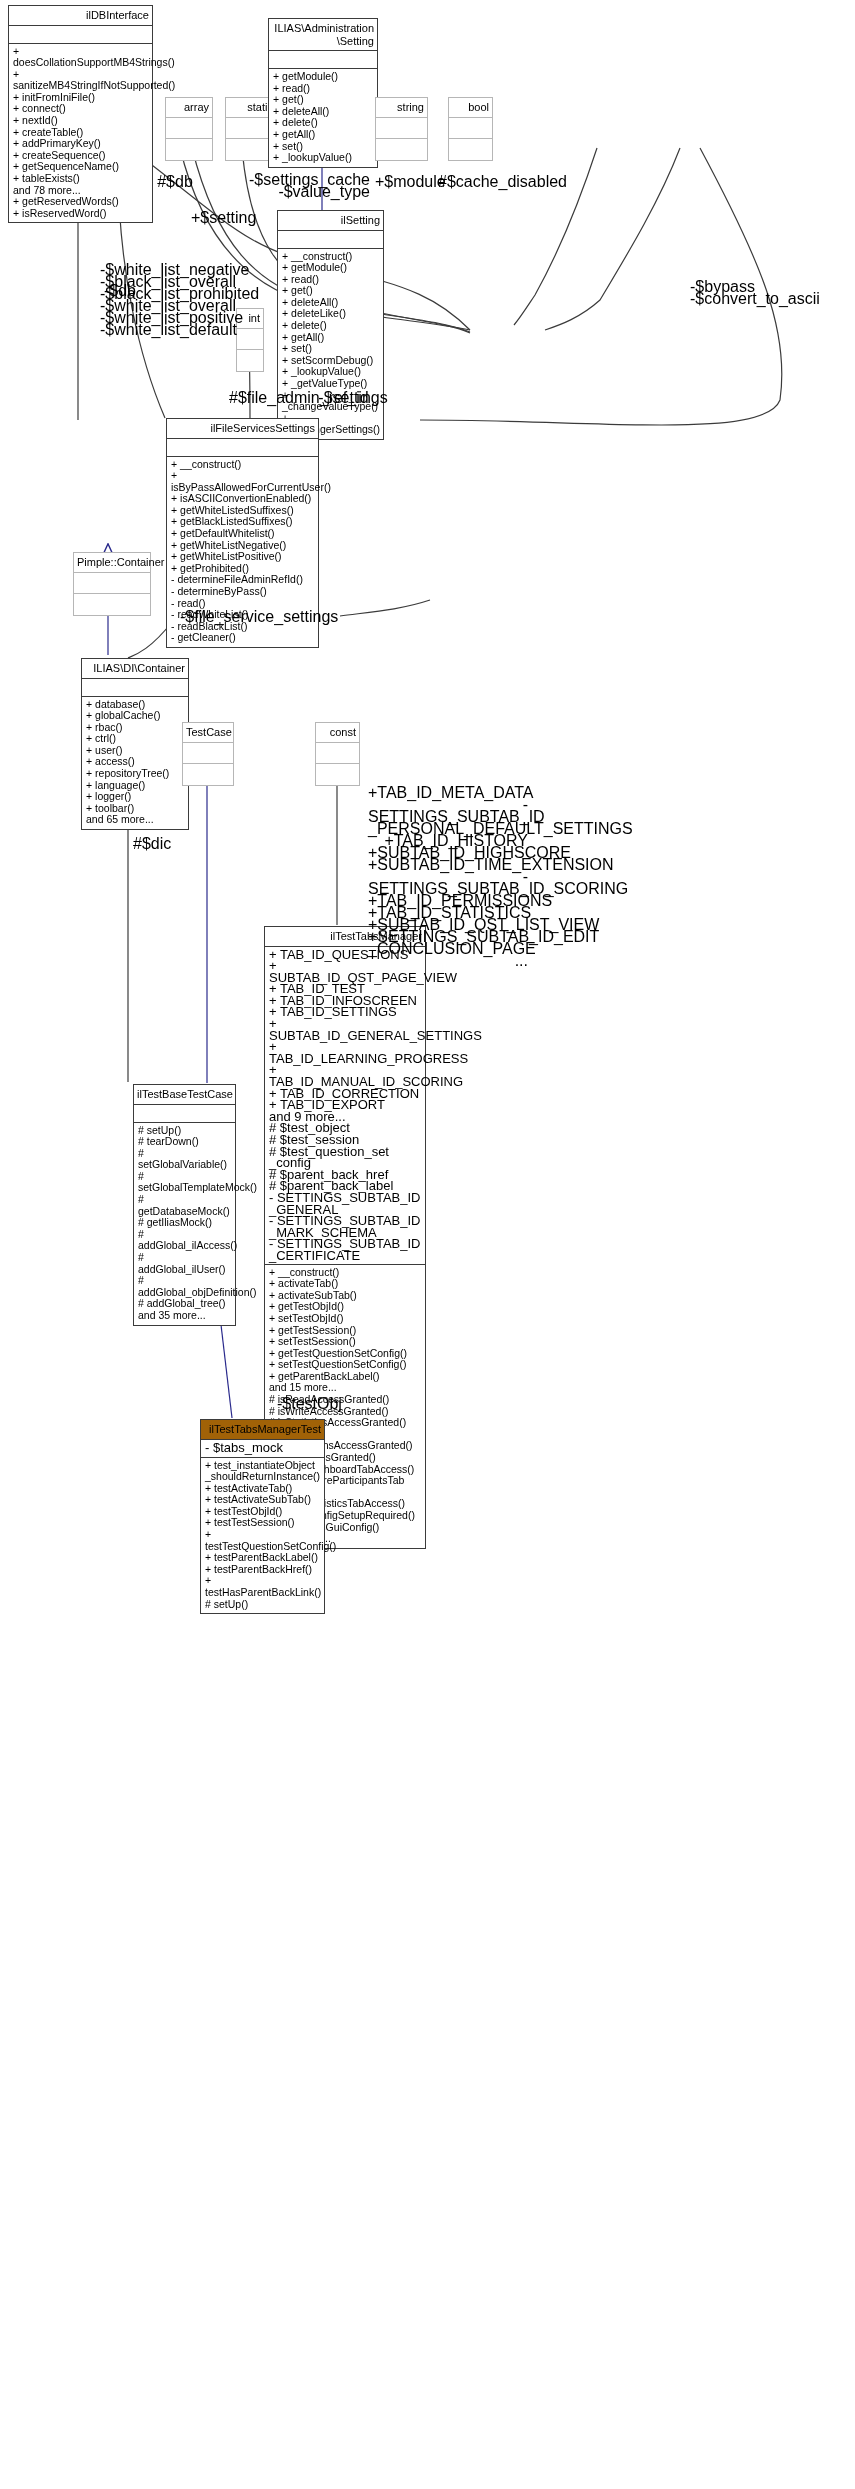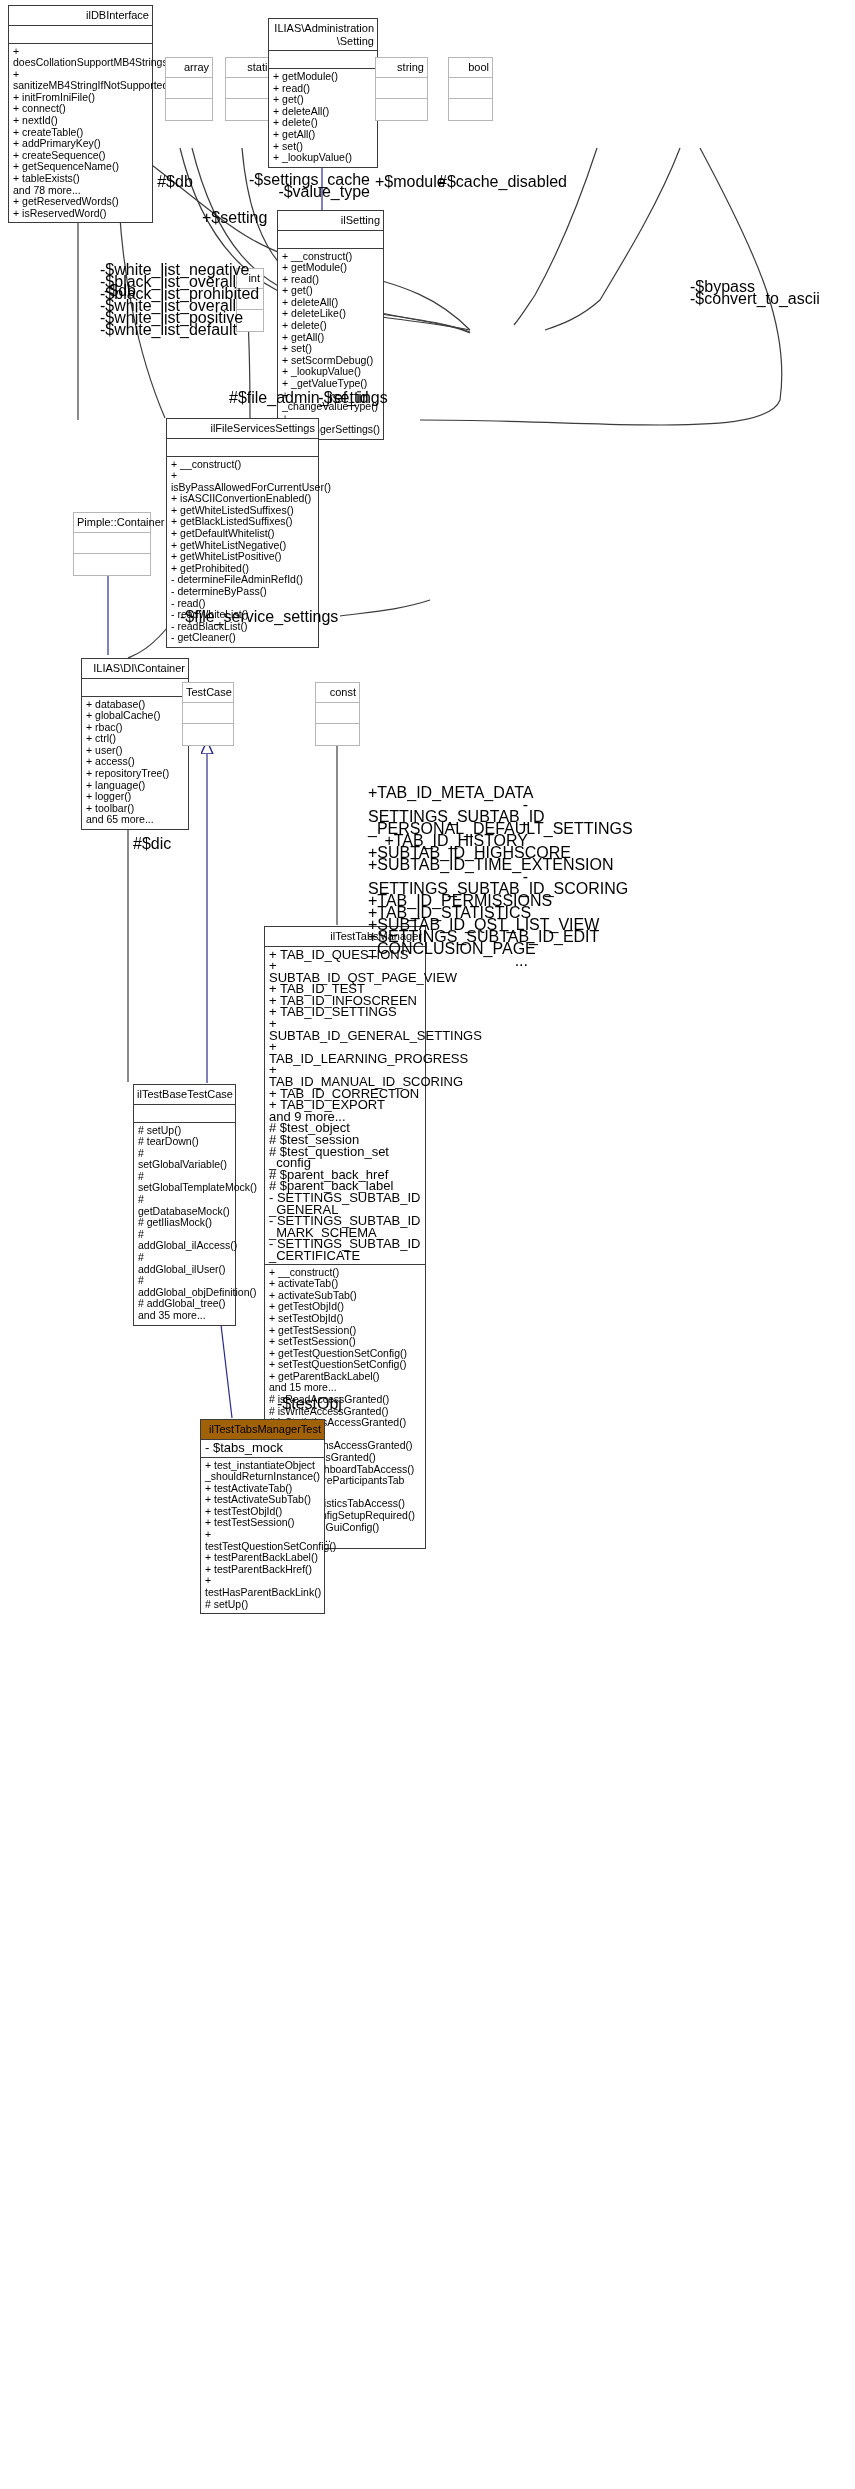--- a/index.html
+++ b/index.html
@@ -29,20 +29,21 @@
   .node {
     position: absolute;
     box-sizing: border-box;
     background: #ffffff;
     border: 1px solid #3b3b3b;
     display: flex;
     flex-direction: column;
   }
   .node.thin {
     border: 1px solid #b6b6b6;
+    margin-top: 40px;
   }
   .node .title {
     text-align: right;
     font-size: 11px;
     line-height: 12.5px;
     padding: 3px 3px 3px 3px;
     white-space: pre-line;
     border-bottom: 1px solid #3b3b3b;
   }
   .node.thin .title {
@@ -347,21 +348,21 @@
 + testTestObjId()
 + testTestSession()
 + testTestQuestionSetConfig()
 + testParentBackLabel()
 + testParentBackHref()
 + testHasParentBackLink()
 # setUp()</div>
   </div>
 
   <div class="edge-label" style="left:155px; top:176px; width:40px;">#$db</div>
-  <div class="edge-label" style="left:202px; top:176px; width:56px;margin-top:36px;">+$setting</div>
+  <div class="edge-label" style="left:191px; top:176px; width:56px;margin-top:36px;">+$setting</div>
   <div class="edge-label right" style="left:240px; top:174px; width:130px;">-$settings_cache
 -$value_type</div>
   <div class="edge-label left" style="left:375px; top:176px; width:60px;">+$module</div>
   <div class="edge-label left" style="left:438px; top:176px; width:100px;">#$cache_disabled</div>
   <div class="edge-label left" style="left:690px; top:281px; width:150px;">-$bypass
 -$convert_to_ascii</div>
   <div class="edge-label" style="left:100px; top:285px; width:40px;">-$db</div>
   <div class="edge-label right" style="left:100px; top:264px; width:130px;">-$white_list_negative
 -$black_list_overall
 -$black_list_prohibited

